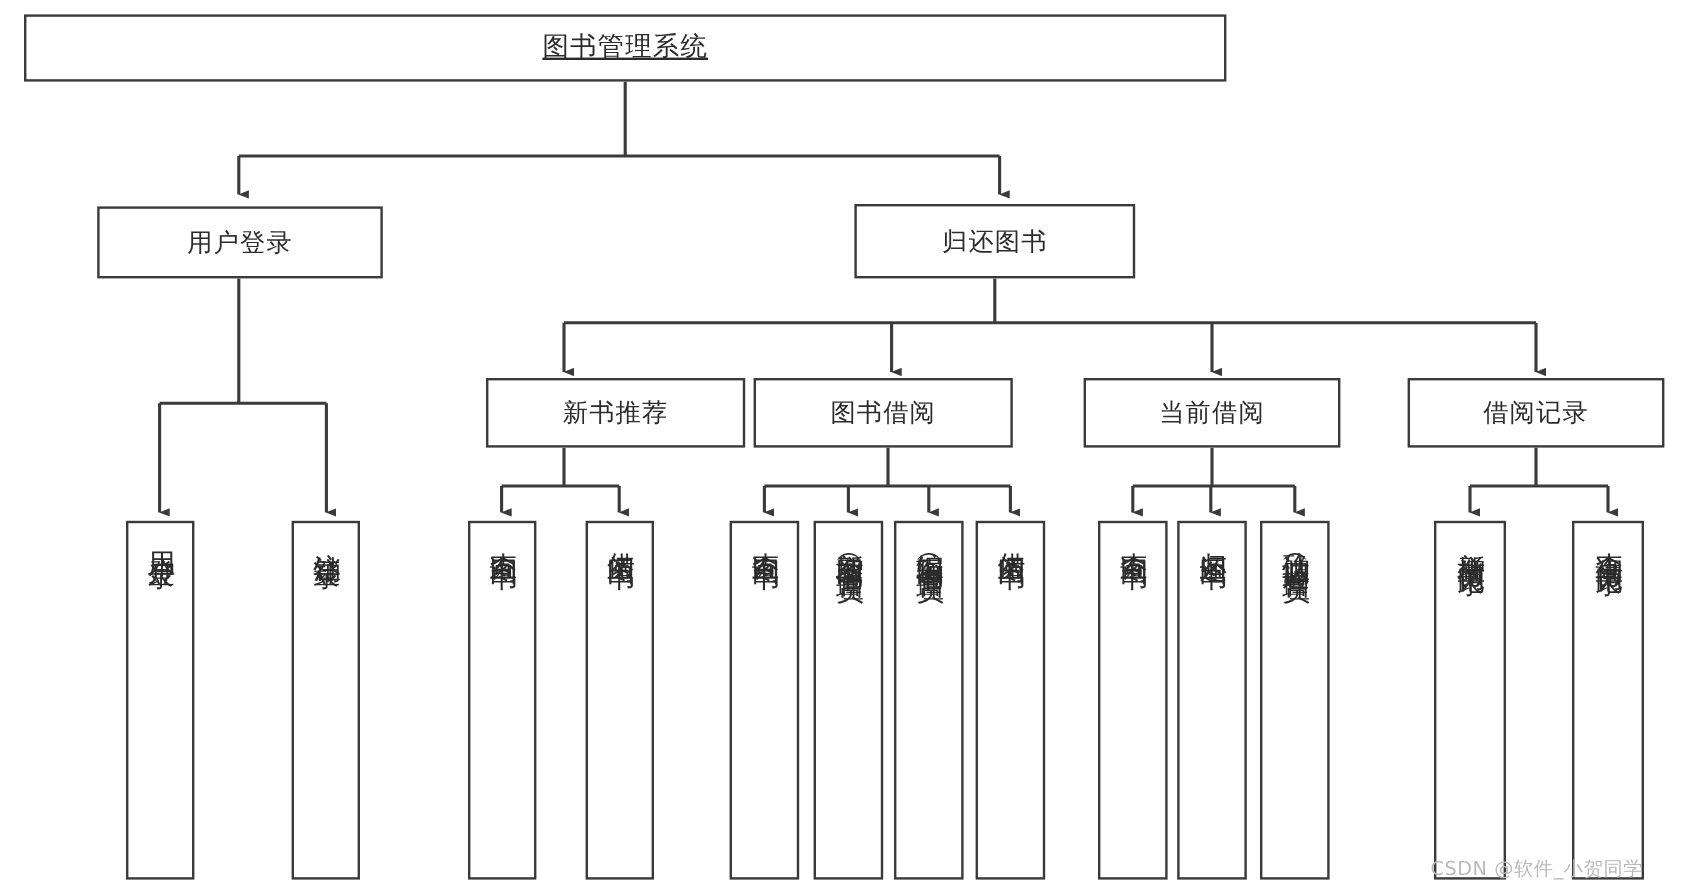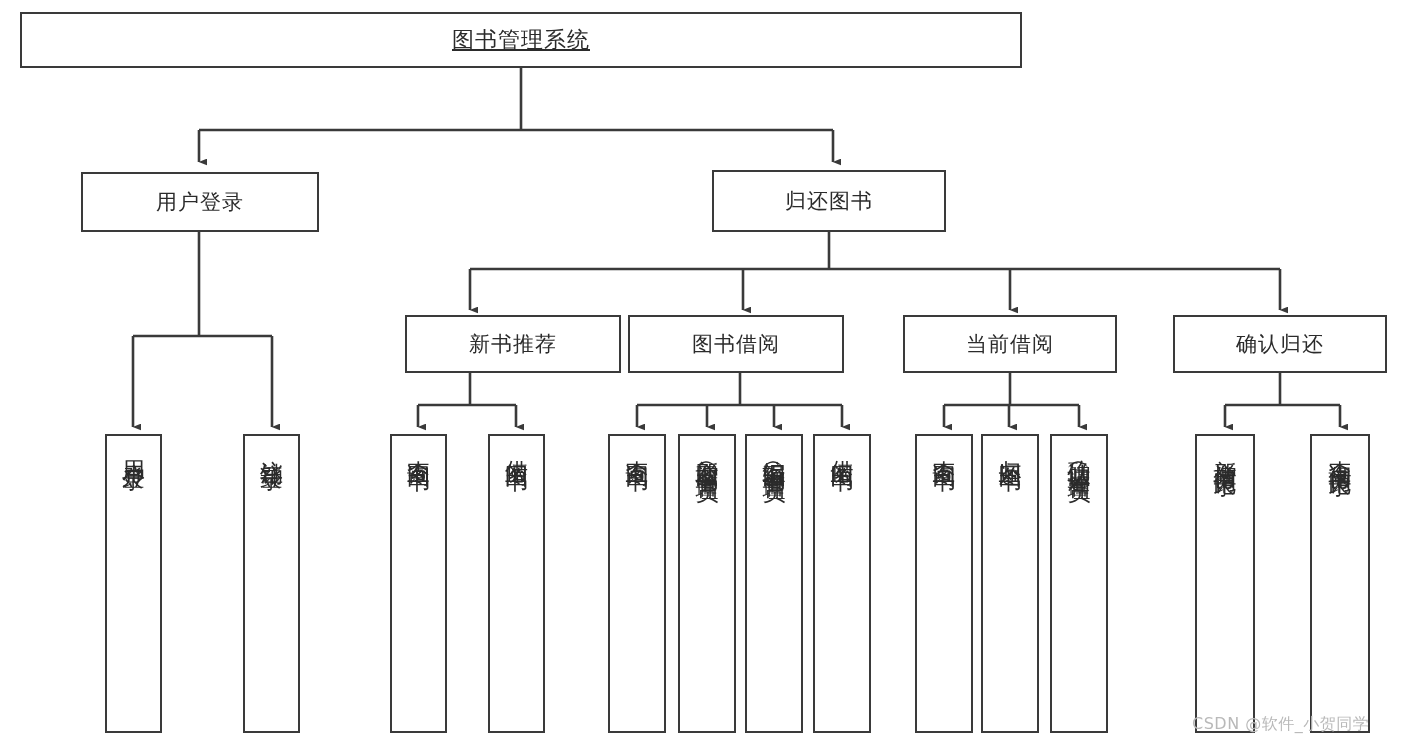--- a/index.html
+++ b/index.html
@@ -135,21 +135,21 @@
   <div class="node" style="left:362px; top:315px; width:216px; height:58px;margin-left:43px;">
     <span class="label">新书推荐</span>
   </div>
   <div class="node" style="left:628px; top:315px; width:216px; height:58px;">
     <span class="label">图书借阅</span>
   </div>
   <div class="node" style="left:903px; top:315px; width:214px; height:58px;">
     <span class="label">当前借阅</span>
   </div>
   <div class="node" style="left:1173px; top:315px; width:214px; height:58px;">
-    <span class="label">确认归还</span>
+    <span class="label">借阅记录</span>
   </div>
 
   <div class="node leaf leaf-short" style="left:105px; top:434px; width:57px; height:299px;">
     <span class="label">用户登录</span>
   </div>
   <div class="node leaf leaf-short" style="left:243px; top:434px; width:57px; height:299px;">
     <span class="label">注销登录</span>
   </div>
 
   <div class="node leaf leaf-short" style="left:390px; top:434px; width:57px; height:299px;">

